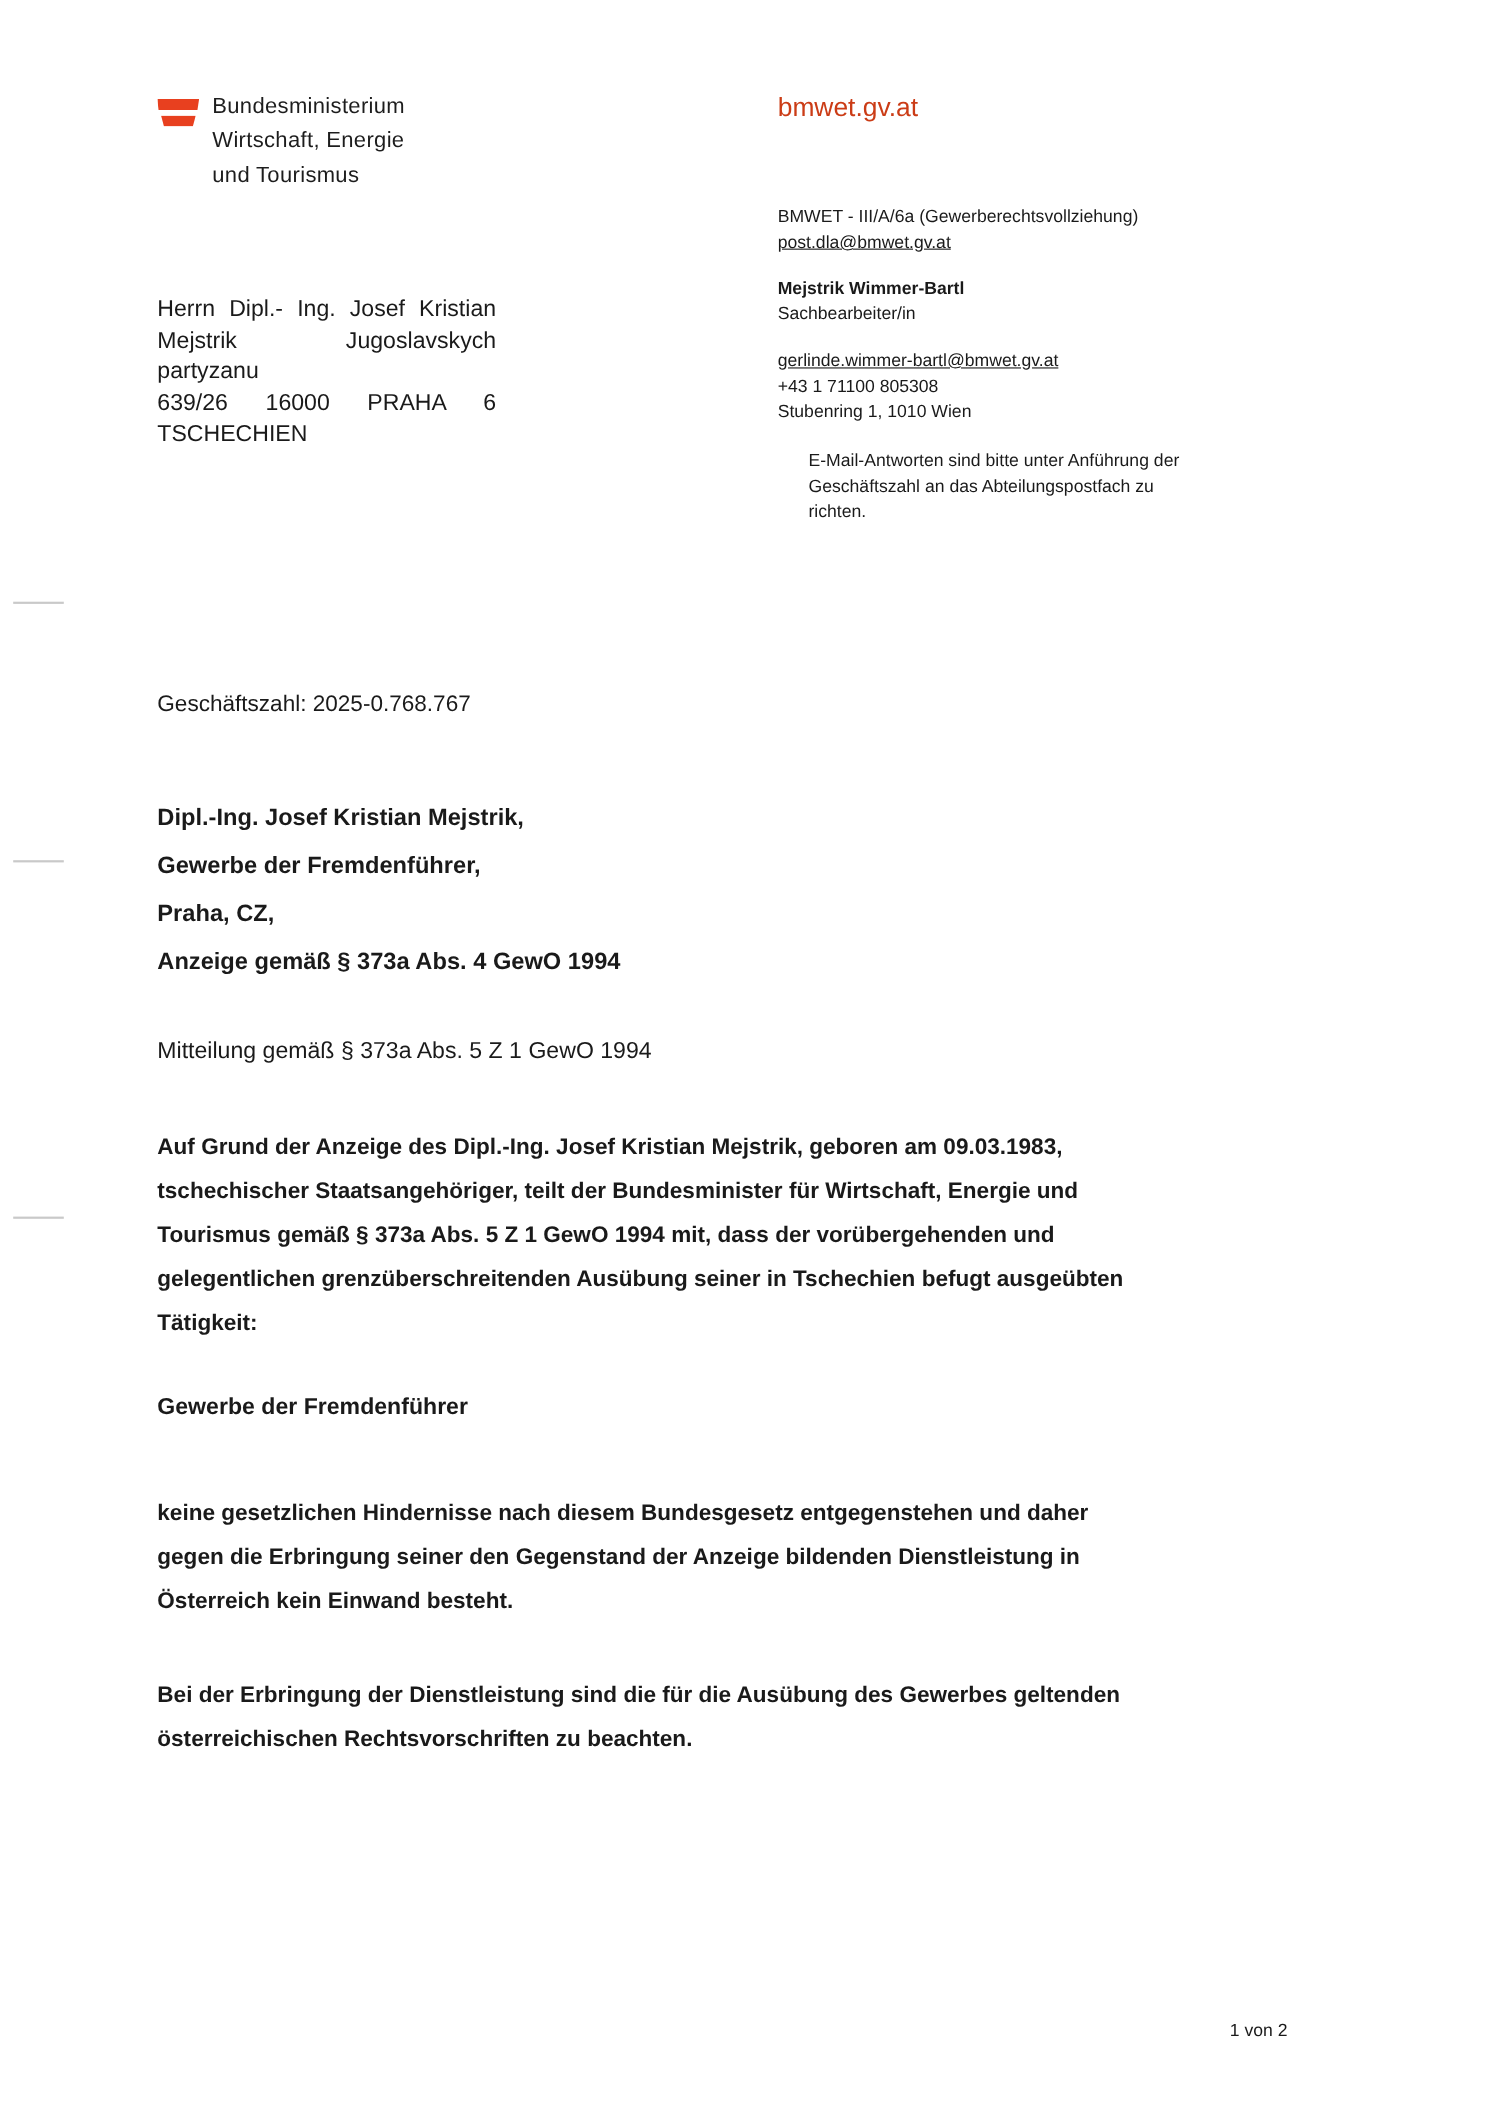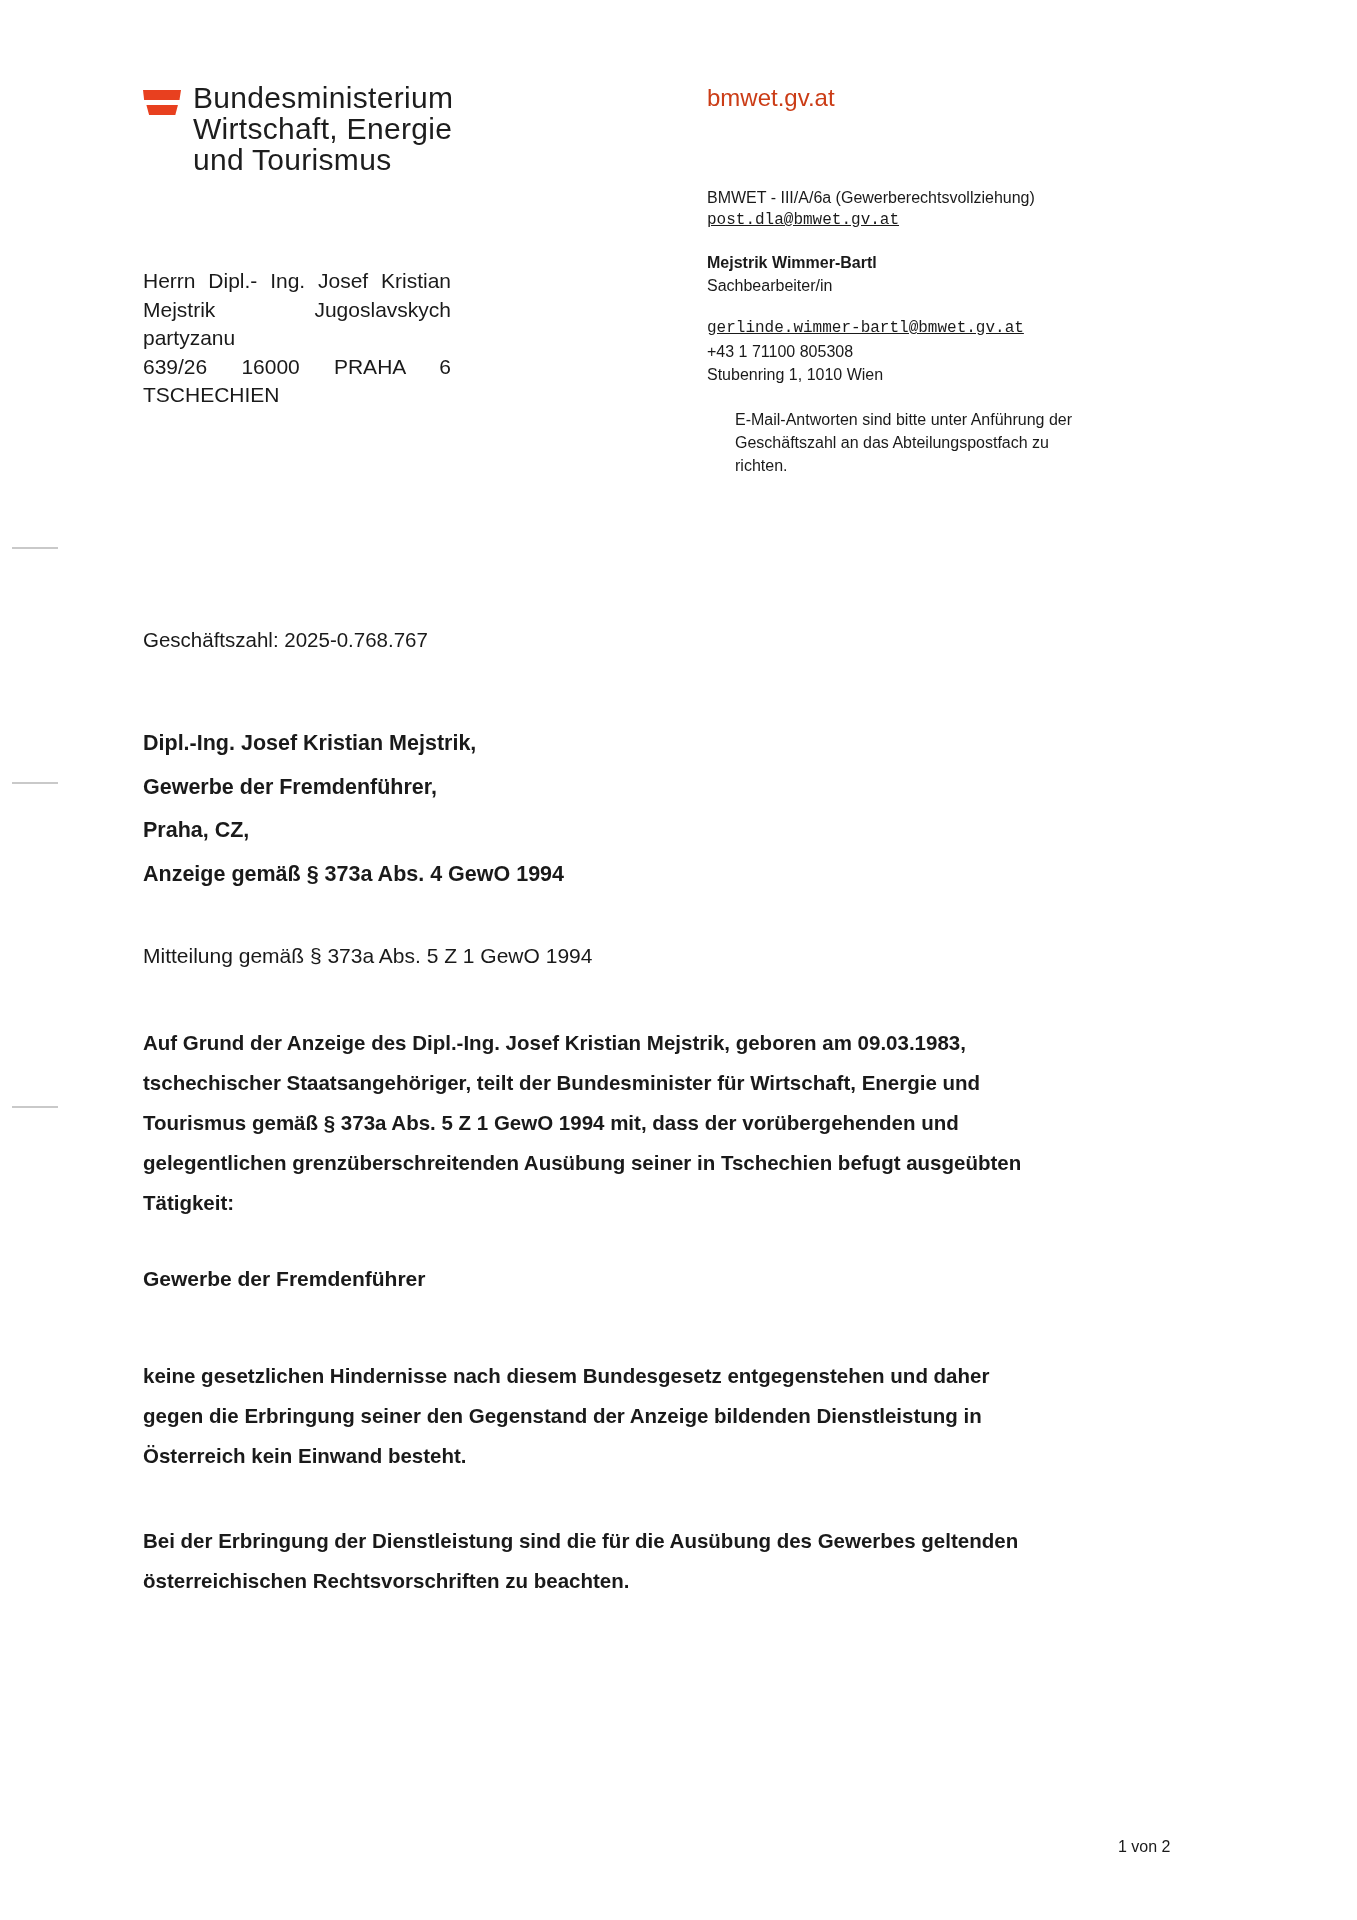--- a/index.html
+++ b/index.html
@@ -5,27 +5,27 @@
   html,body { margin:0; padding:0; background:#ffffff; }
   .page {
     position:relative; width:1357px; height:1920px; background:#ffffff;
     font-family:"Liberation Sans", sans-serif; color:#1a1a1a; overflow:hidden;
   }
   
   .logo-block { position:absolute; left:143px; top:82px; display:flex; align-items:flex-start; }
   .flag { width:38px; margin-top:8px; margin-right:12px; }
   .flag-top { width:38px; height:10px; background:#E8401F; clip-path:polygon(0 0,100% 0,96% 100%,3% 100%); }
   .flag-bottom { width:38px; height:10px; margin-top:5px; background:#E8401F; clip-path:polygon(9% 0,92% 0,85% 100%,16% 100%); }
-  .logo-text { font-size:30px; line-height:31px; letter-spacing:0.3px; color:#1d1d1d; white-space:pre-line; }
+  .logo-text { font-size:20px; line-height:31px; letter-spacing:0.3px; color:#1d1d1d; white-space:pre-line; }
   .website { position:absolute; left:707px; top:84px; font-size:24px; color:#CB3C16; text-decoration:none; }
   
   .contact-col { position:absolute; left:707px; top:186px; width:430px; font-size:16px; line-height:23px; color:#1a1a1a; }
   .c-line { display:block; color:inherit; }
   .c-line.bold { font-weight:700; }
-  a.link { text-decoration:underline; color:#1a1a1a;font-family:Liberation Mono, monospace; }
+  a.link { text-decoration:underline; color:#1a1a1a; }
   .mt-sm { margin-top:19px; }
   .mt-md { margin-top:20px; }
   .c-note { margin-top:22px; white-space:pre-line;margin-left:28px; }
   
   .recipient { position:absolute; left:143px; top:267px; width:308px; font-size:21px; line-height:28.5px; }
   .r-line.just { text-align:justify; text-align-last:justify; }
   
   .fold { position:absolute; left:12px; width:46px; height:2px; background:#c9c9c9; }
   .fold.f1 { top:547px; } .fold.f2 { top:782px; } .fold.f3 { top:1106px; }
   

